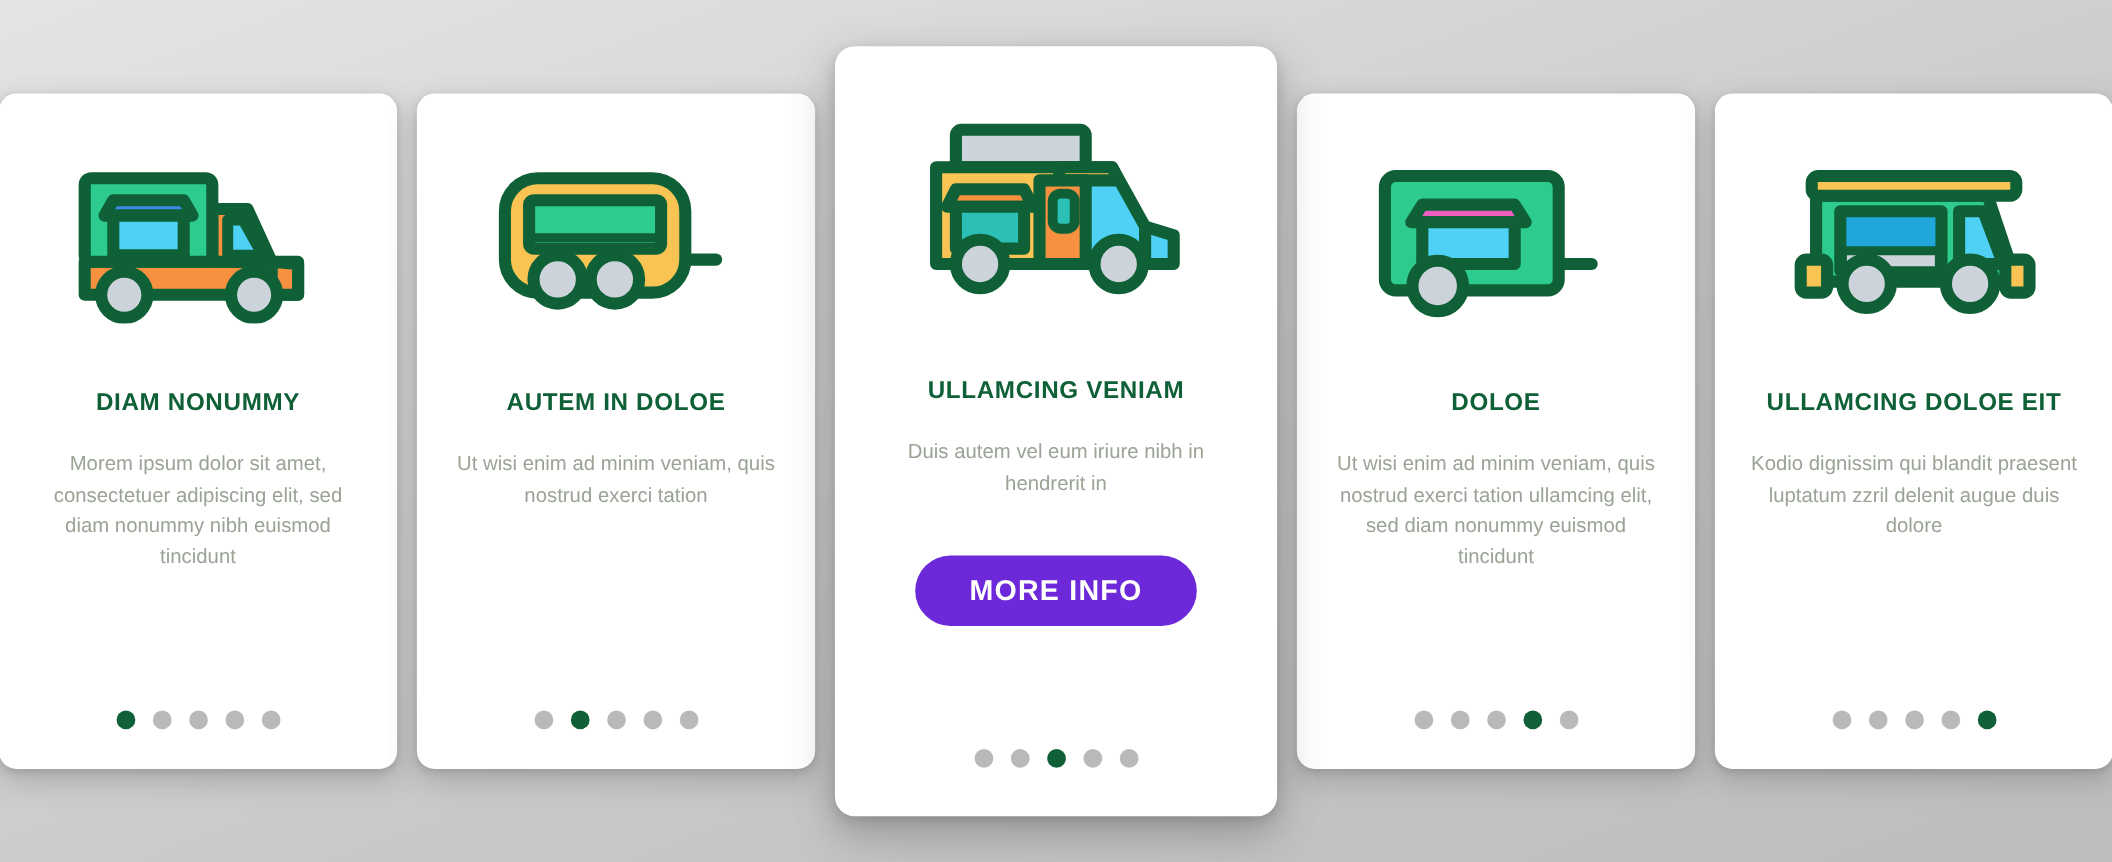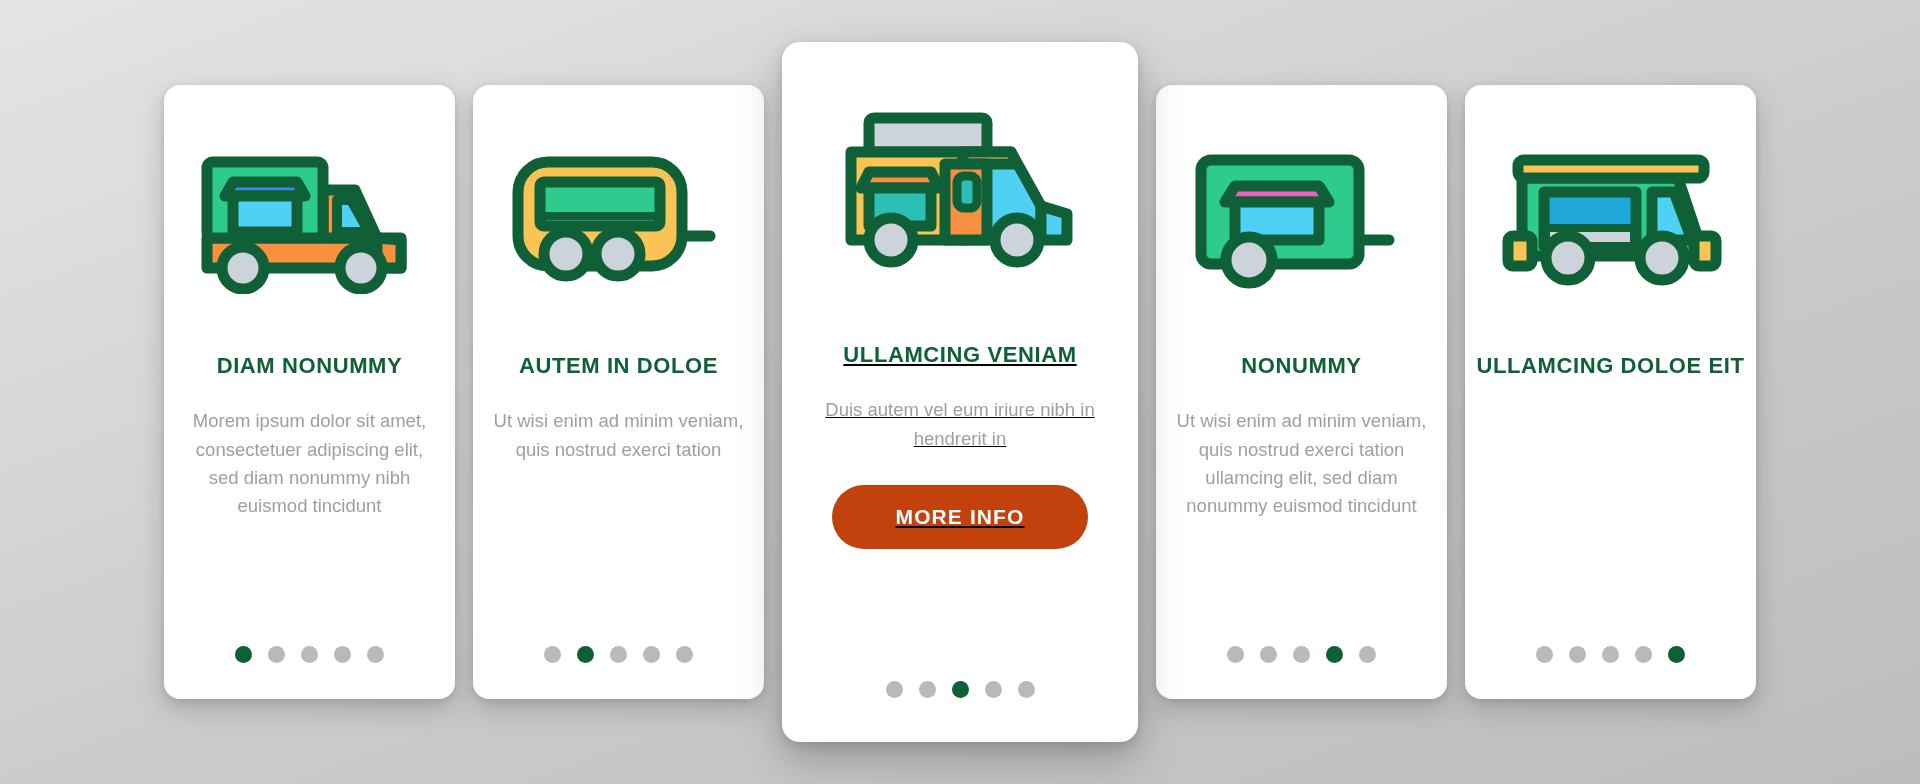--- a/index.html
+++ b/index.html
@@ -27,39 +27,38 @@
     width: 1920px;
     height: 784px;
     display: flex;
     align-items: center;
     justify-content: center;
     gap: 18px;
   }
 
   .card {
     position: relative;
-    width: 291px;
+    width: 362px;
     height: 614px;
     background: #ffffff;
     border-radius: 16px;
     box-shadow: 0 10px 26px rgba(80, 80, 80, 0.30), 0 2px 6px rgba(90,90,90,0.18);
     display: flex;
     flex-direction: column;
     align-items: center;
     flex: 0 0 auto;
     box-sizing: border-box;
   }
 
   .card.featured {
-    width: 356px;
+    width: 402px;
     height: 700px;
     border-radius: 18px;
     box-shadow: 0 16px 40px rgba(70, 70, 70, 0.38), 0 4px 10px rgba(80,80,80,0.20);
     z-index: 5;
-    text-decoration: underline;
   }
 
   .icon-area {
     height: 268px;
     width: 100%;
     display: flex;
     align-items: center;
     justify-content: center;
     flex: 0 0 auto;
   }
@@ -91,27 +90,27 @@
     padding: 0 18px;
     margin: 28px 0 0 0;
     max-width: 300px;
   }
   .card.featured .card-body {
     max-width: 270px;
     padding: 0 24px;
   }
 
   .cta-button {
-    margin-top: 32px;
-    background: #c2410c;
+    margin-top: 52px;
+    background: #6d28d9;
     color: #ffffff;
     border: none;
     border-radius: 40px;
     font-family: "Liberation Sans", sans-serif;
-    font-size: 21px;
+    font-size: 26px;
     font-weight: bold;
     letter-spacing: 1.1px;
     width: 256px;
     height: 64px;
     cursor: pointer;
   }
 
   .dots {
     position: absolute;
     bottom: 36px;
@@ -233,21 +232,21 @@
         <svg width="230" height="150" viewBox="0 0 230 150">
           <g stroke="#0f6036" stroke-width="11" stroke-linejoin="round" stroke-linecap="round" fill="none">
             <path d="M172 96 L202 96" stroke-width="11"></path>
             <rect x="14" y="16" width="158" height="104" rx="10" fill="#2ecb8f"></rect>
             <path d="M48 42 L132 42 L142 58 L38 58 Z" fill="#ef5fc0"></path>
             <rect x="48" y="58" width="84" height="38" fill="#4fd0f5"></rect>
             <circle cx="62" cy="116" r="23" fill="#ccd3da"></circle>
           </g>
         </svg>
       </div>
-      <h2 class="card-title">NONUMMY</h2>
+      <h2 class="card-title">DOLOE</h2>
       <p class="card-body">Ut wisi enim ad minim veniam, quis nostrud exerci tation ullamcing elit, sed diam nonummy euismod tincidunt</p>
       <div class="spacer-flex"></div>
       <div class="dots">
         <span class="dot"></span>
         <span class="dot"></span>
         <span class="dot"></span>
         <span class="dot active"></span>
         <span class="dot"></span>
       </div>
     </div>
@@ -264,20 +263,21 @@
             <path d="M50 84 L138 84 L138 102 L50 102 Z" stroke-width="8" fill="none"></path>
             <path d="M156 48 L178 48 L196 96 L156 96 Z" fill="#4fd0f5"></path>
             <rect x="12" y="92" width="24" height="30" rx="5" fill="#f9c453"></rect>
             <rect x="198" y="92" width="22" height="30" rx="5" fill="#f9c453"></rect>
             <circle cx="72" cy="114" r="22" fill="#ccd3da"></circle>
             <circle cx="166" cy="114" r="22" fill="#ccd3da"></circle>
           </g>
         </svg>
       </div>
       <h2 class="card-title">ULLAMCING DOLOE EIT</h2>
+      <p class="card-body">Kodio dignissim qui blandit praesent luptatum zzril delenit augue duis dolore</p>
       <div class="spacer-flex"></div>
       <div class="dots">
         <span class="dot"></span>
         <span class="dot"></span>
         <span class="dot"></span>
         <span class="dot"></span>
         <span class="dot active"></span>
       </div>
     </div>
 

